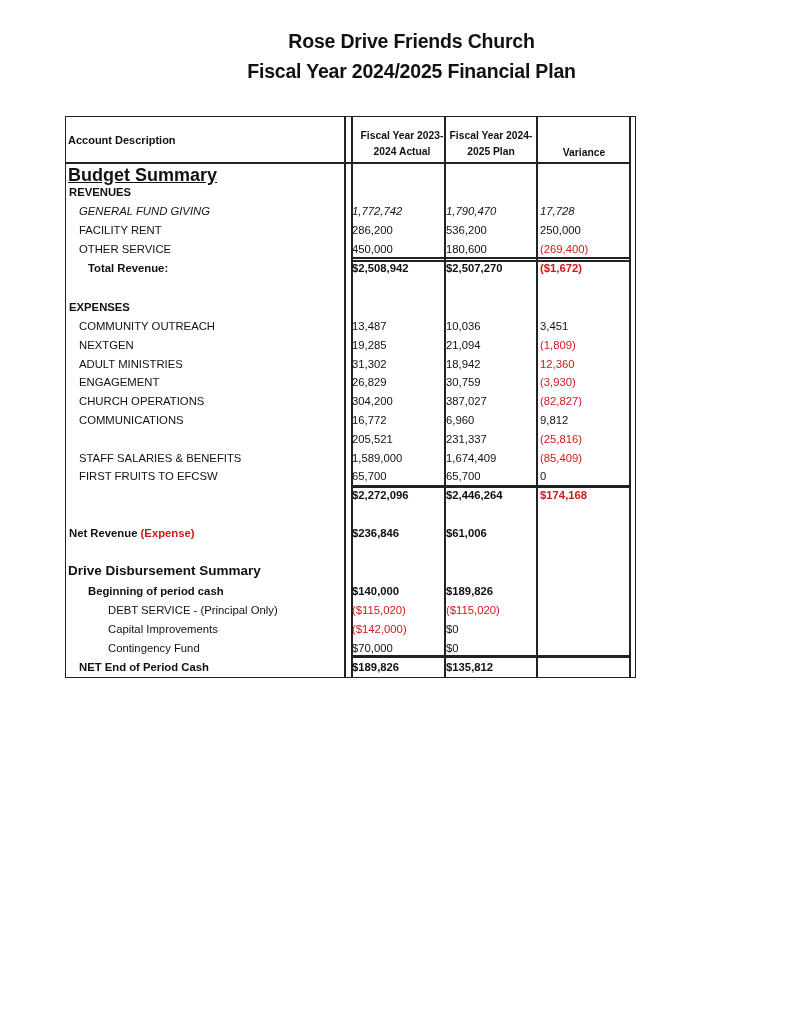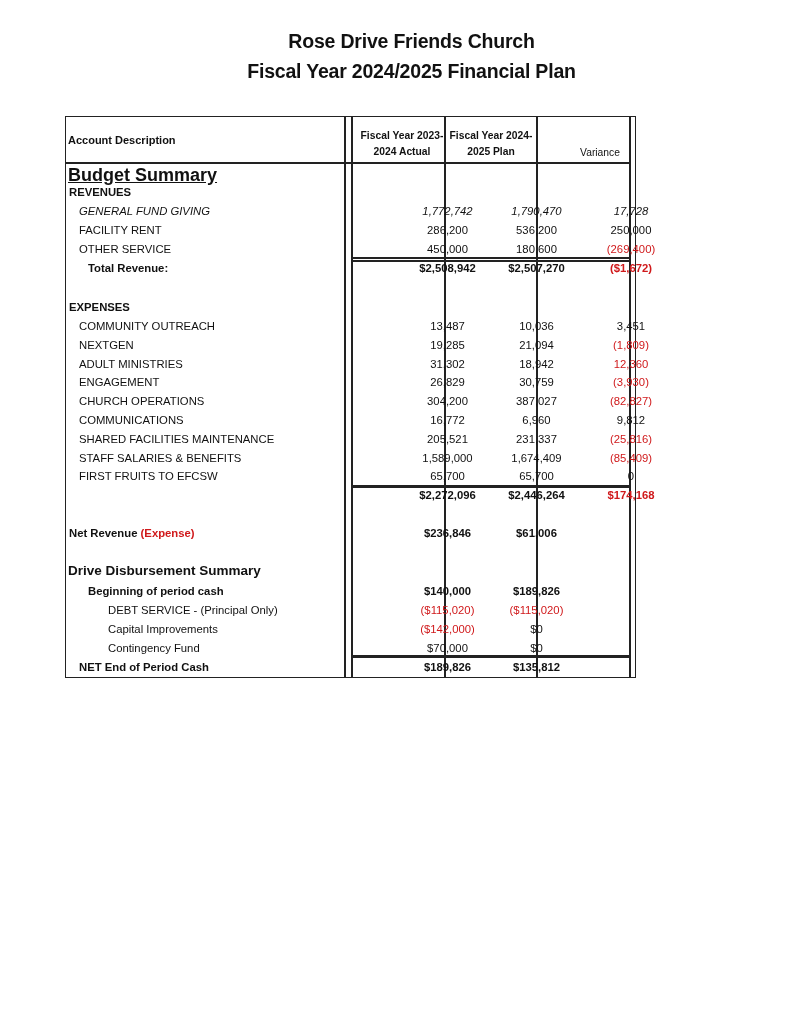--- a/index.html
+++ b/index.html
@@ -8,21 +8,21 @@
   .t1 { top:30px; }
   .t2 { top:60px; }
 
   .frame { position:absolute; left:65px; top:116px; width:571px; height:562px; border:1.5px solid #222; box-sizing:border-box; }
   
   .vline { position:absolute; top:116px; width:1.5px; background:#222; }
   .hline { position:absolute; height:1.5px; background:#222; }
 
   .row { position:absolute; left:66px; width:570px; height:18.5px; font-size:11.3px; line-height:18.5px; }
   .desc { position:absolute; left:3px; white-space:nowrap; }
-  .c1, .c2, .c3 { position:absolute; text-align:center; white-space:nowrap;padding-left:18px; }
+  .c1, .c2, .c3 { position:absolute; text-align:left; white-space:nowrap; }
   .c1 { left:286px; width:155px; }
   .c2 { left:380px; width:145px; }
   .c3 { left:474px; width:146px; }
   .b { font-weight:bold; }
   .red { color:#d0191b; }
   .ind1 { left:13px; }
   .ind2 { left:22px; }
   .ind3 { left:42px; }
   .hdr { position:absolute; font-size:10.3px; font-weight:bold; text-align:center; line-height:16px; }
   .section { position:absolute; font-weight:bold; font-size:13.5px; }
@@ -51,21 +51,21 @@
 
   <div class="hdr" style="left:68px;top:132px;font-size:11px;text-align:left;">Account Description</div>
   <div class="hdr" style="left:352px;top:128px;width:100px;">
     <div>Fiscal Year 2023-</div>
     <div>2024 Actual</div>
   </div>
   <div class="hdr" style="left:445px;top:128px;width:92px;">
     <div>Fiscal Year 2024-</div>
     <div>2025 Plan</div>
   </div>
-  <div class="hdr" style="left:542px;top:145px;width:116px;font-weight:normal;">Variance</div>
+  <div class="hdr" style="left:526px;top:145px;width:116px;font-weight:bold;">Variance</div>
 
   <div class="section ul" style="left:68px;top:165px;font-size:18px;">Budget Summary</div>
   <div class="row" style="top:183px;">
       <span class="desc b">REVENUES</span>
     </div>
 
   <div id="revenue-rows">
       <div class="row" style="top: 202px; font-style: italic;">
         <span class="desc ind1">GENERAL FUND GIVING</span>
         <span class="c1">1,772,742</span>
@@ -128,21 +128,20 @@
         <span class="c2">387,027</span>
         <span class="c3 red">(82,827)</span>
       </div>
       <div class="row" style="top: 411px;">
         <span class="desc ind1">COMMUNICATIONS</span>
         <span class="c1">16,772</span>
         <span class="c2">6,960</span>
         <span class="c3">9,812</span>
       </div>
       <div class="row" style="top: 429.8px;">
-        <span class="desc ind1">SHARED FACILITIES MAINTENANCE</span>
         <span class="c1">205,521</span>
         <span class="c2">231,337</span>
         <span class="c3 red">(25,816)</span>
       </div>
       <div class="row" style="top: 448.6px;">
         <span class="desc ind1">STAFF SALARIES &amp; BENEFITS</span>
         <span class="c1">1,589,000</span>
         <span class="c2">1,674,409</span>
         <span class="c3 red">(85,409)</span>
       </div>

